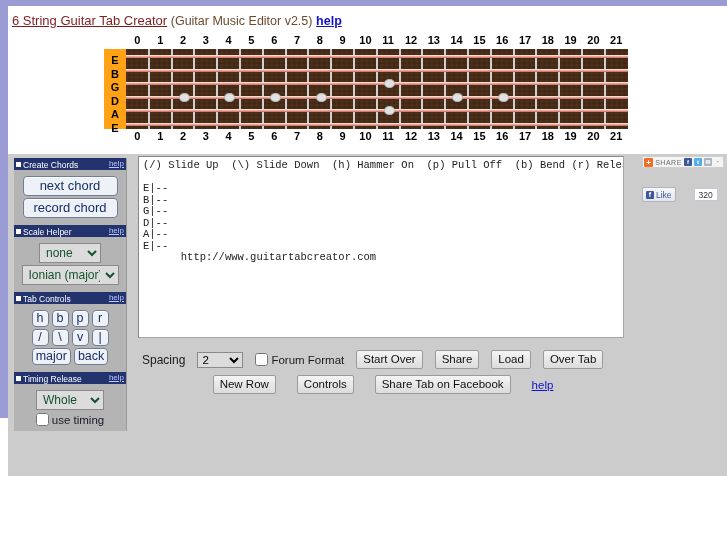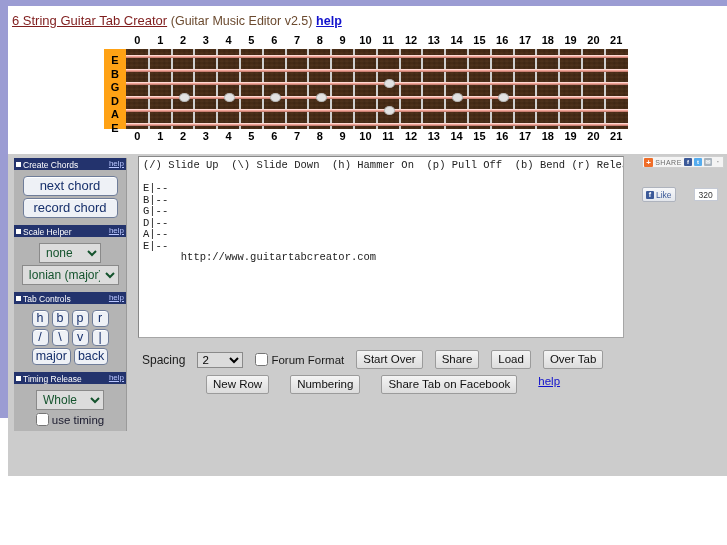--- a/index.html
+++ b/index.html
@@ -295,21 +295,21 @@
     display: flex;
     align-items: center;
     gap: 12px;
     margin-top: 8px;
     font-size: 12px;
     color: #1a1a1a;
     padding-left: 4px;
   }
   #controls-row2 {
     display: flex;
-    align-items: flex-start;
+    align-items: center;
     justify-content: center;
     gap: 21px;
     margin-top: 6px;
     font-size: 12px;
   }
   .gbtn {
     background: #e3e3e3;
     background-image: linear-gradient(#f4f4f4, #dcdcdc);
     border: 1px solid #9b9b9b;
     border-radius: 2px;
@@ -647,21 +647,21 @@
             <span>Forum Format</span>
           </label>
           <button class="gbtn">Start Over</button>
           <button class="gbtn">Share</button>
           <button class="gbtn">Load</button>
           <button class="gbtn">Over Tab</button>
         </div>
 
         <div id="controls-row2">
           <button class="gbtn">New Row</button>
-          <button class="gbtn">Numbering</button>
+          <button class="gbtn">Controls</button>
           <button class="gbtn">Share Tab on Facebook</button>
           <span class="link-help">help</span>
         </div>
       </div>
 
       <div id="share-col">
         <div id="share-bar">
           <span class="share-plus">+</span>
           <span class="share-word">SHARE</span>
           <span class="mini-ico ico-fb">f</span>

